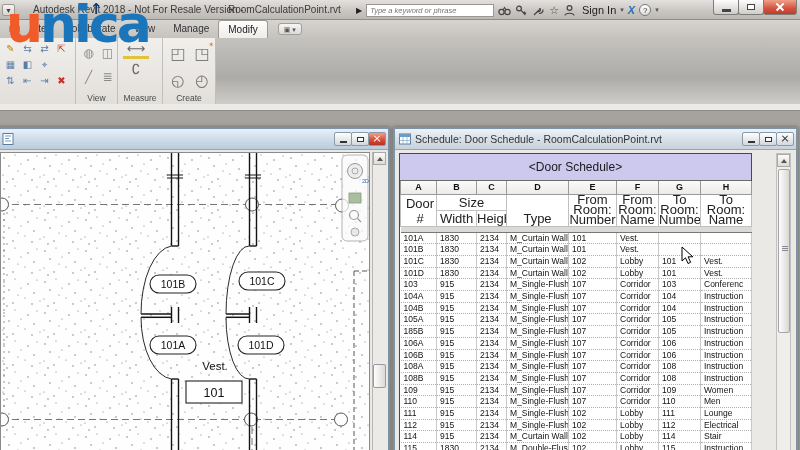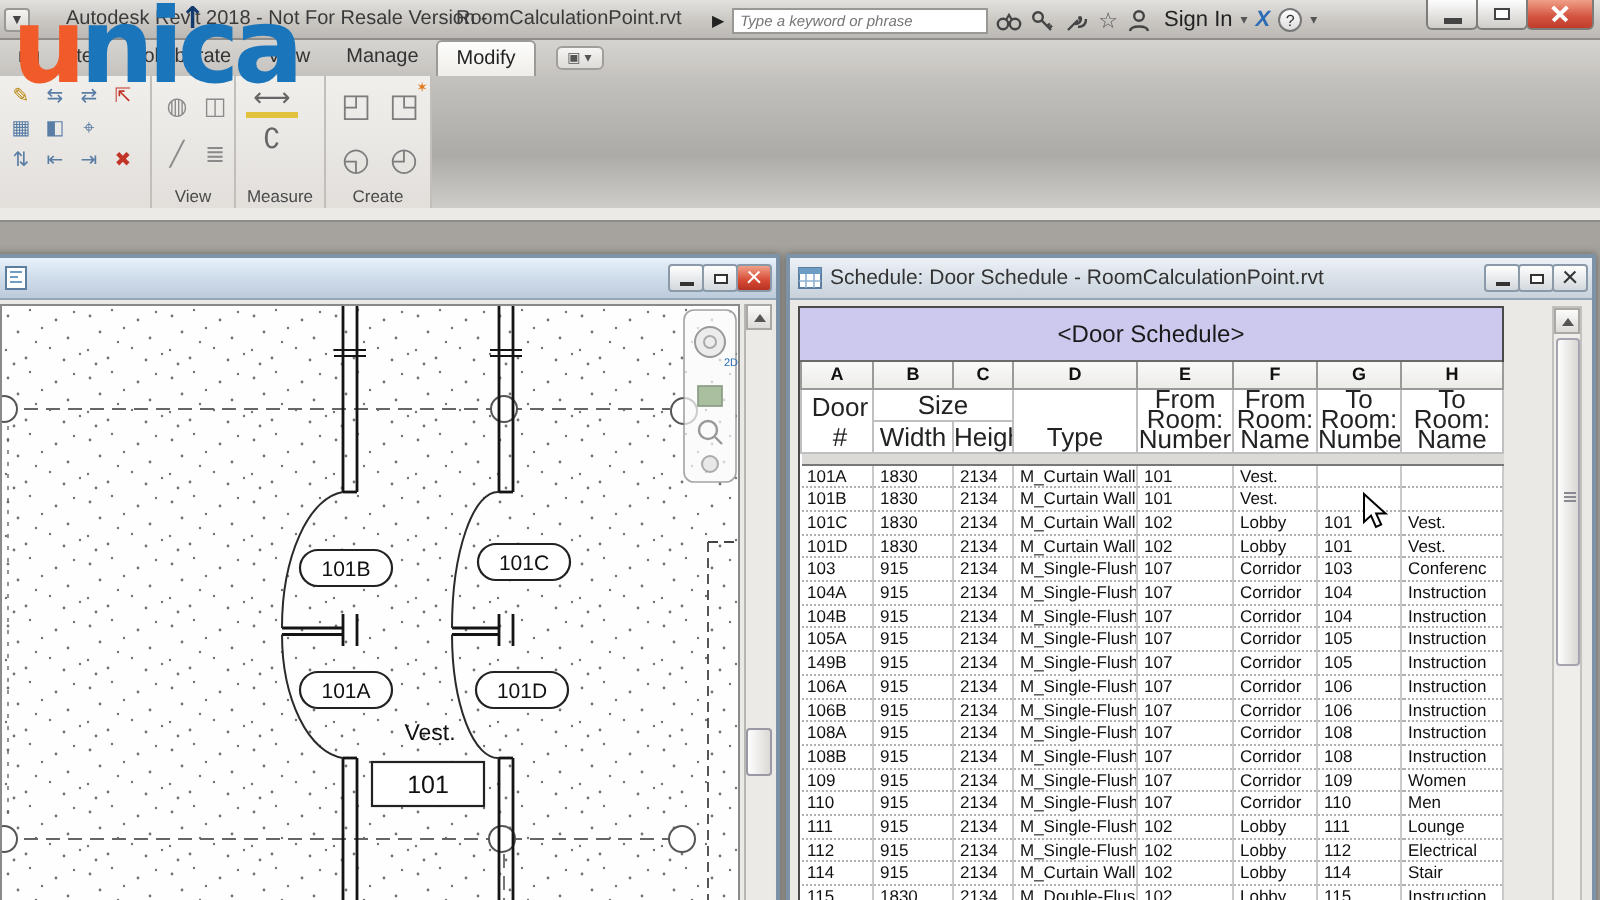--- a/index.html
+++ b/index.html
@@ -515,21 +515,21 @@
             <td>105A</td>
             <td>915</td>
             <td>2134</td>
             <td>M_Single-Flush</td>
             <td>107</td>
             <td>Corridor</td>
             <td>105</td>
             <td>Instruction</td>
           </tr>
           <tr>
-            <td>149B</td>
+            <td>185B</td>
             <td>915</td>
             <td>2134</td>
             <td>M_Single-Flush</td>
             <td>107</td>
             <td>Corridor</td>
             <td>105</td>
             <td>Instruction</td>
           </tr>
           <tr>
             <td>106A</td>

